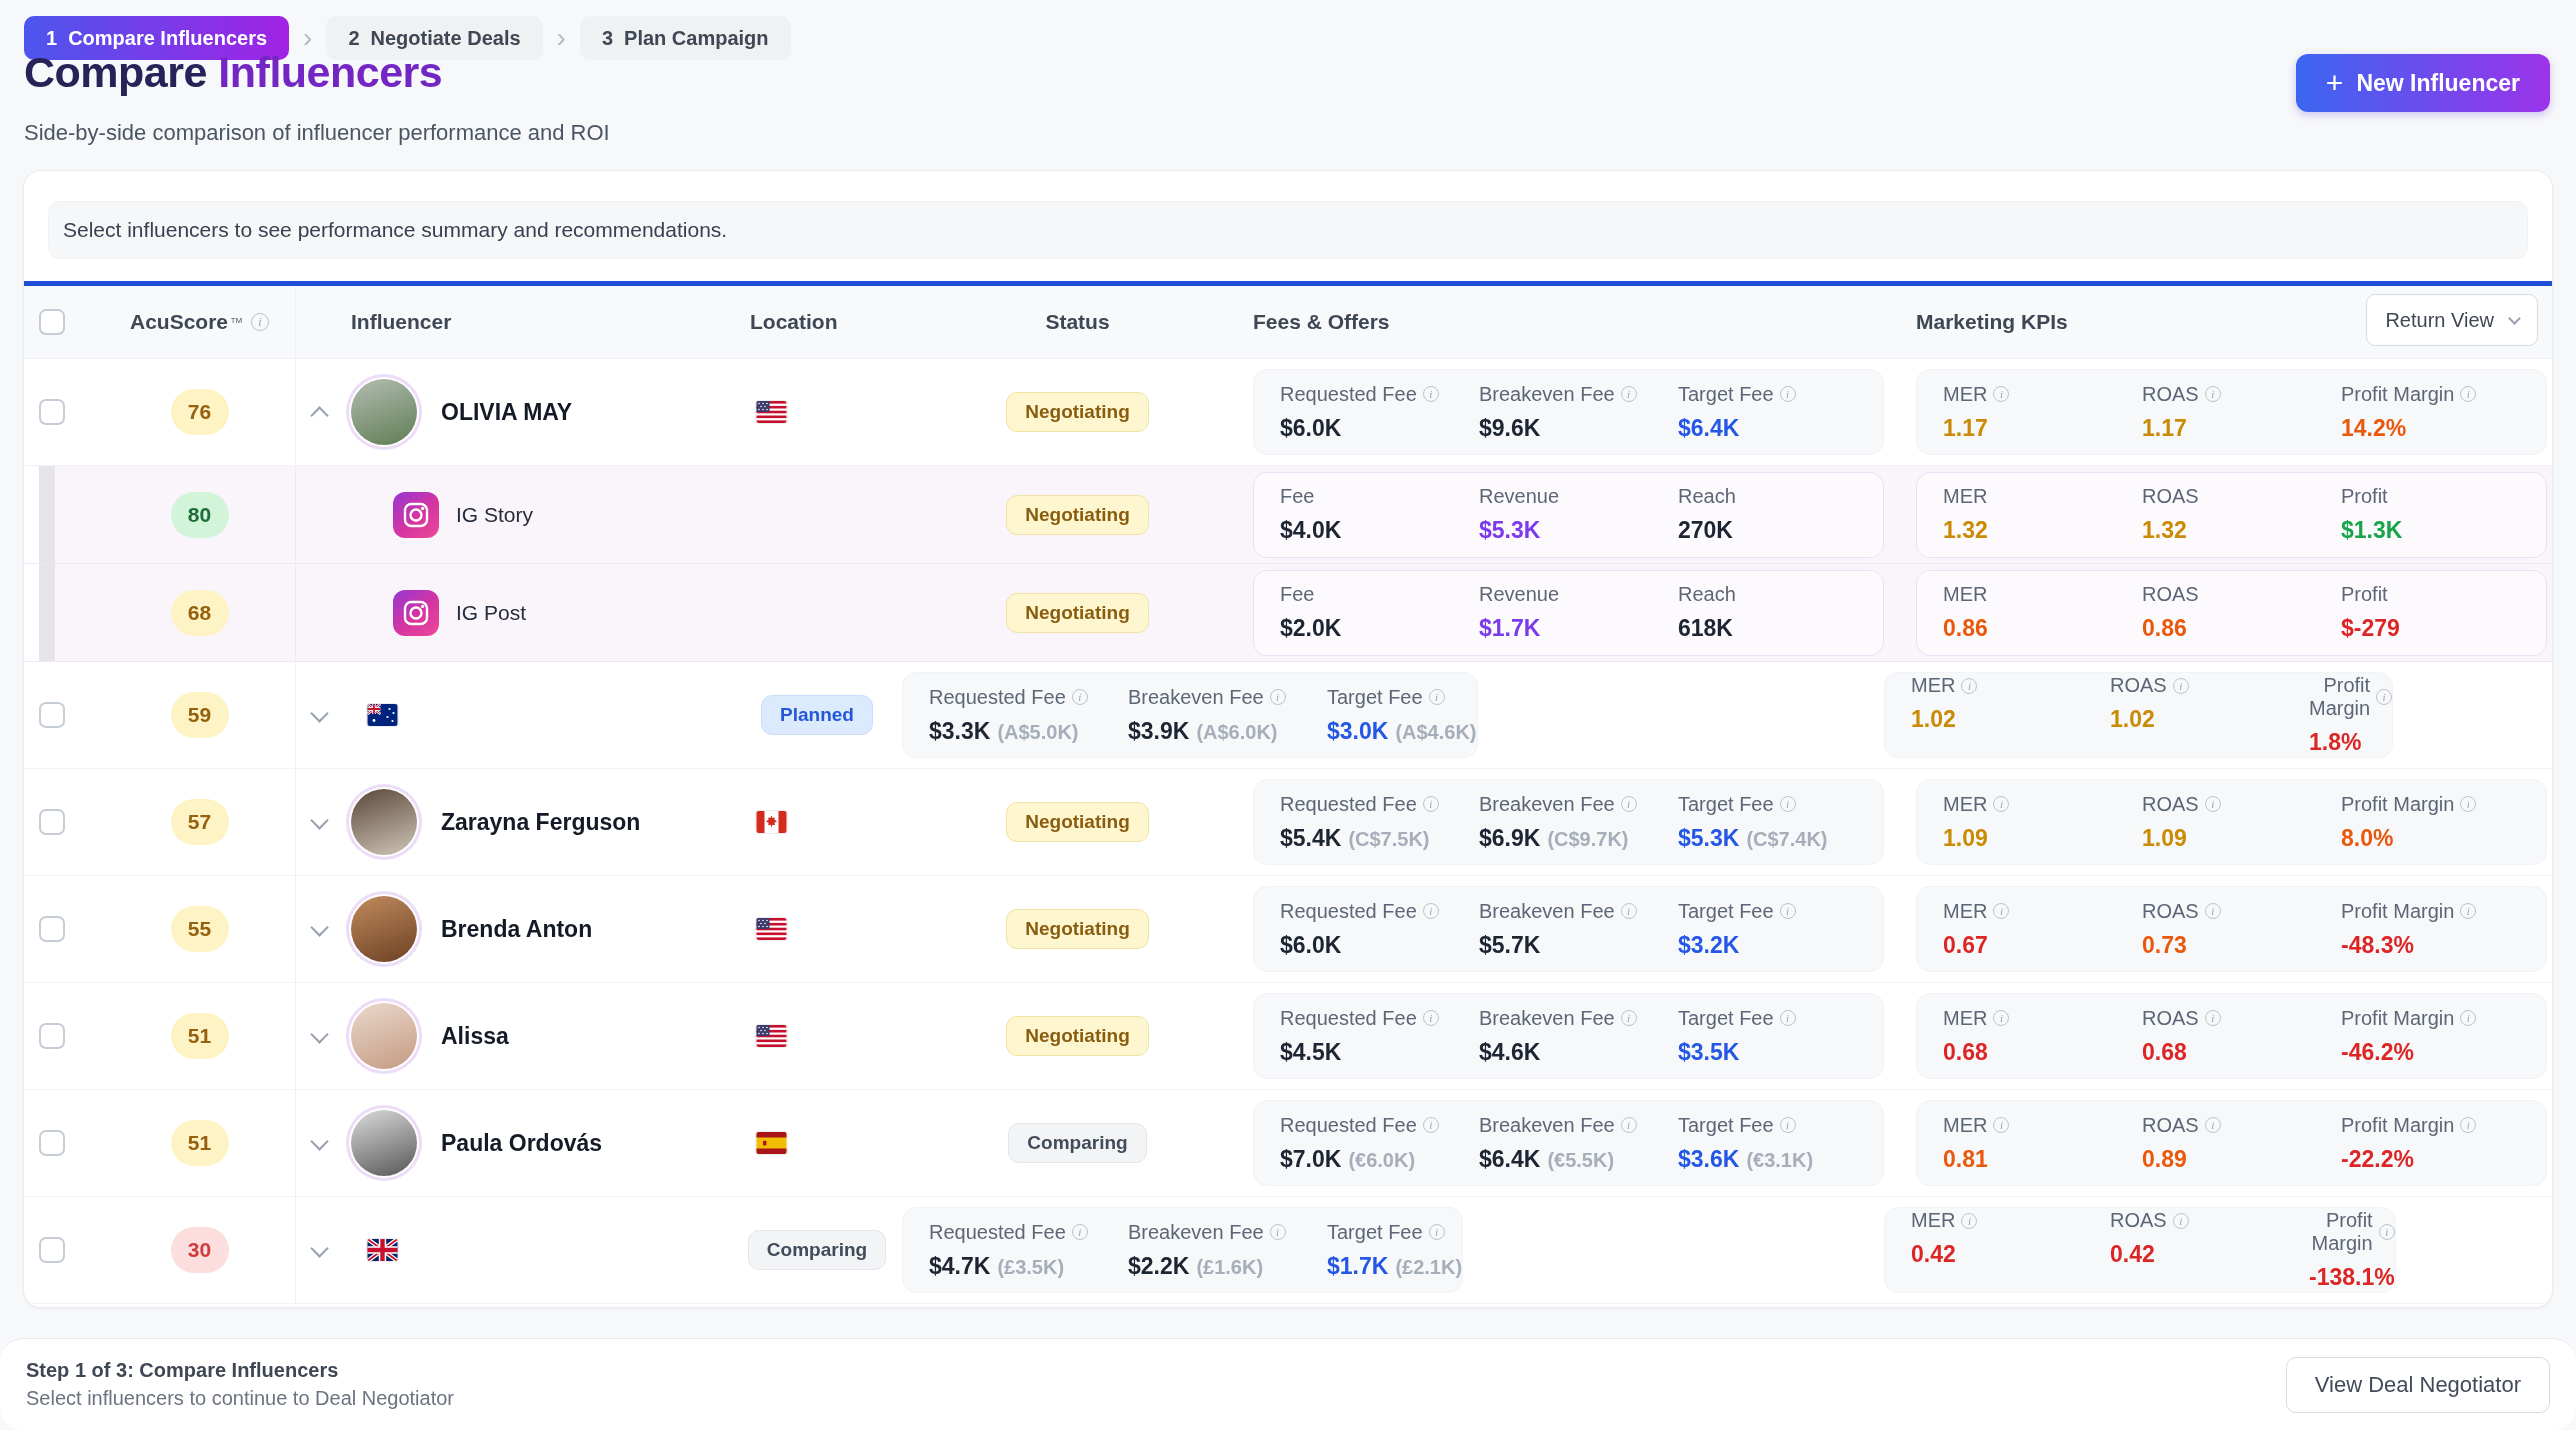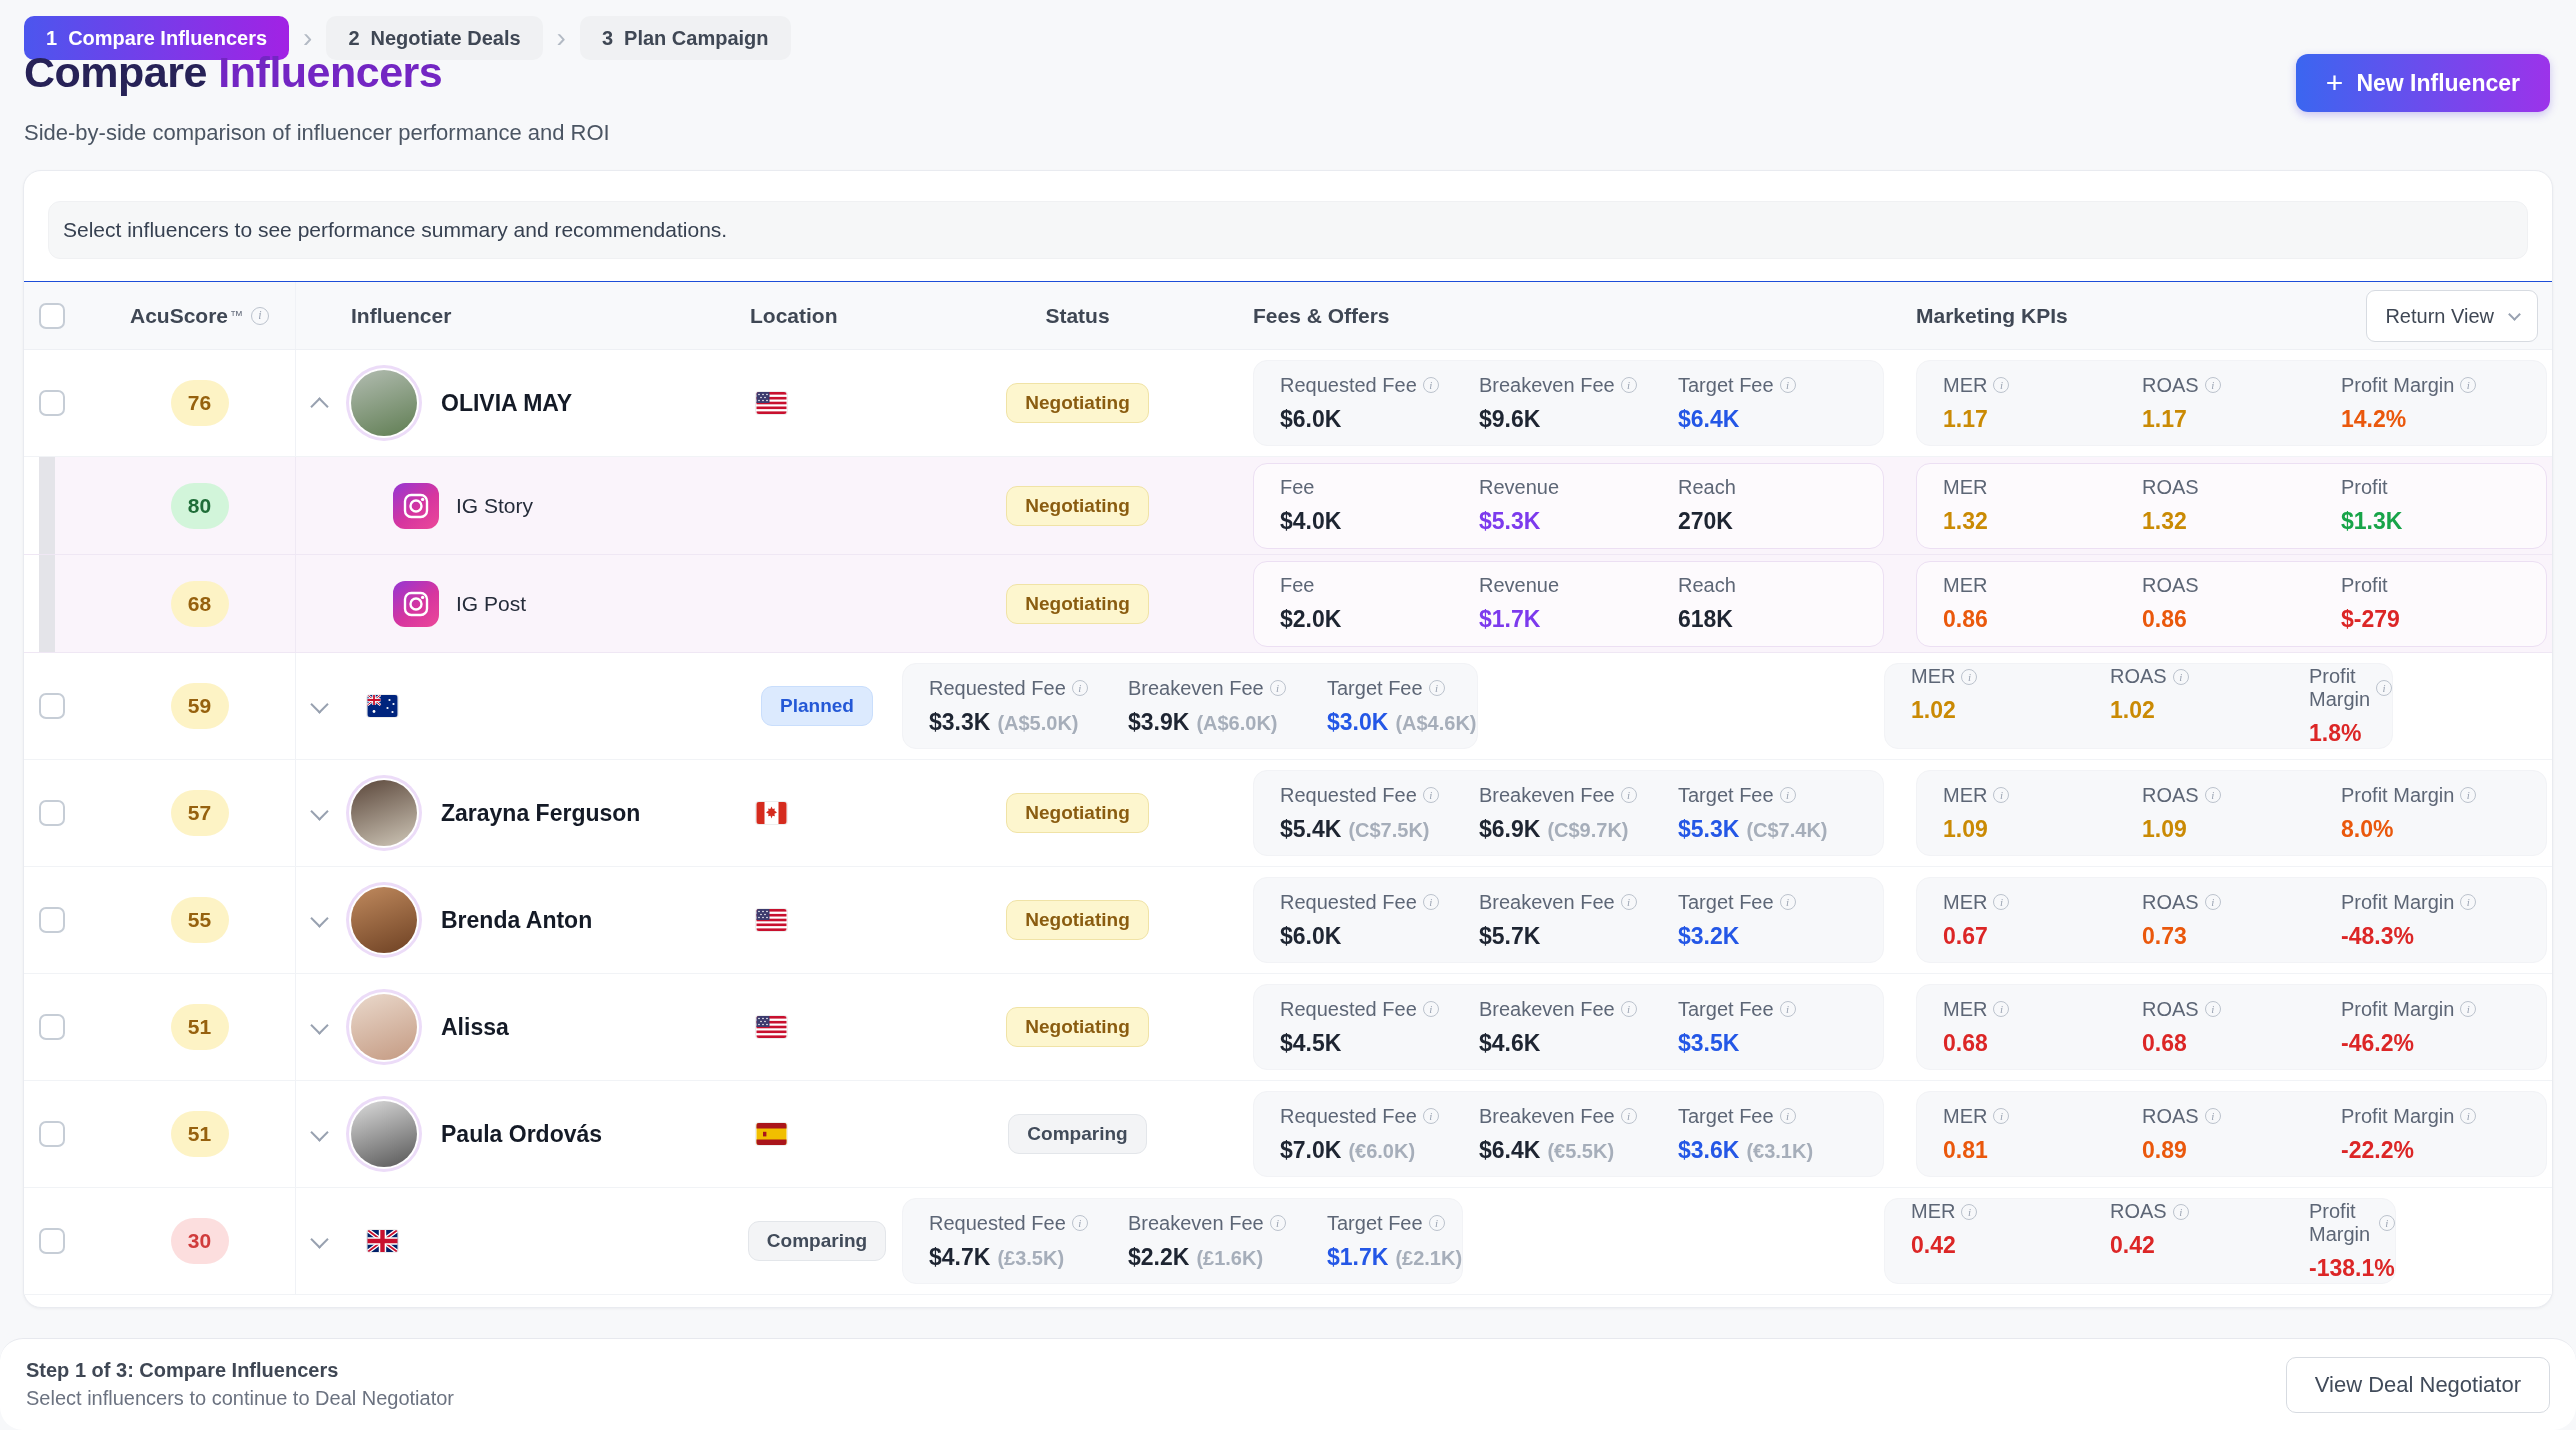--- a/index.html
+++ b/index.html
@@ -22,33 +22,33 @@
   .subtitle { position:absolute; top:120px; left:24px; margin:0; font-size:22px; color:#4b5563; }
 
   .btn-new { position:absolute; top:54px; right:26px; height:58px; display:flex; align-items:center; gap:13px;
     padding:0 30px; border:none; border-radius:12px; background:linear-gradient(90deg,#3b66f0,#9c33ea);
     color:#fff; font-size:23px; font-weight:600; font-family:inherit; cursor:pointer;
     box-shadow:0 3px 8px rgba(90,60,220,.28); }
   .plus { font-size:30px; font-weight:400; line-height:1; }
 
   
   .card { position:absolute; top:170px; left:23px; width:2530px; height:1138px; background:#fff;
-    border:1px solid #e9ebf0; border-radius:18px; box-shadow:0 1px 3px rgba(16,24,40,.05); overflow:hidden; }
+    border:1px solid #e9ebf0; border-radius:18px; box-shadow:0 1px 3px rgba(16,24,40,.05); overflow:hidden;text-align:right; }
   .banner { margin:30px 24px 0; height:58px; background:#f6f7f8; border:1px solid #f0f1f3; border-radius:12px;
     display:flex; align-items:center; padding-left:14px; font-size:21px; color:#374151; }
 
   .row-grid { display:grid; grid-template-columns:80px 192px 47px 389px 170px 351px 631px 32px 631px 1fr; }
   .cell { display:flex; align-items:center; height:100%; }
   .c-check { padding-left:15px; }
   .c-score { justify-content:center; border-right:1px solid #f0f2f6; }
   .c-chev { justify-content:center; }
   .c-inf { padding-left:8px; }
   .c-status { justify-content:center; }
 
-  .thead { height:69px; margin-top:22px; background:#f8f9fb; border-top:1px solid #1d4ed8; border-bottom:1px solid #eef0f4; position:relative; }
+  .thead { height:78px; margin-top:22px; background:#f8f9fb; border-top:5px solid #1d4ed8; border-bottom:1px solid #eef0f4; position:relative; }
   .th-label { font-size:21px; font-weight:700; color:#3f4754; }
   .tm { font-size:13px; color:#6b7280; margin-left:2px; }
 
   .checkbox { width:26px; height:26px; border:2px solid #c6cdd6; border-radius:7px; background:#fff; display:inline-block; cursor:pointer; flex:none; }
 
   .info { width:18px; height:18px; border:1.5px solid #bcc3cd; border-radius:50%; color:#9aa3b2; font-size:12px;
     display:inline-flex; align-items:center; justify-content:center; margin-left:8px; flex:none; }
   .info::before { content:"i"; font-family:"Liberation Serif","DejaVu Serif",serif; font-style:italic; }
 
   .score { min-width:58px; height:46px; border-radius:23px; padding:0 12px; display:inline-flex; align-items:center;

